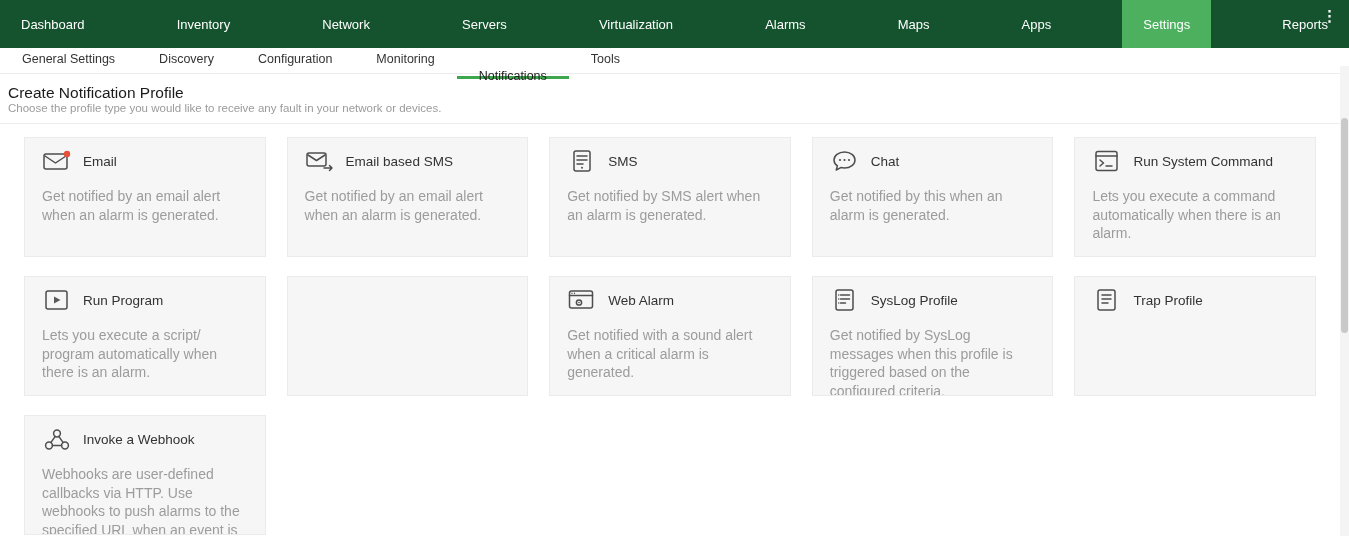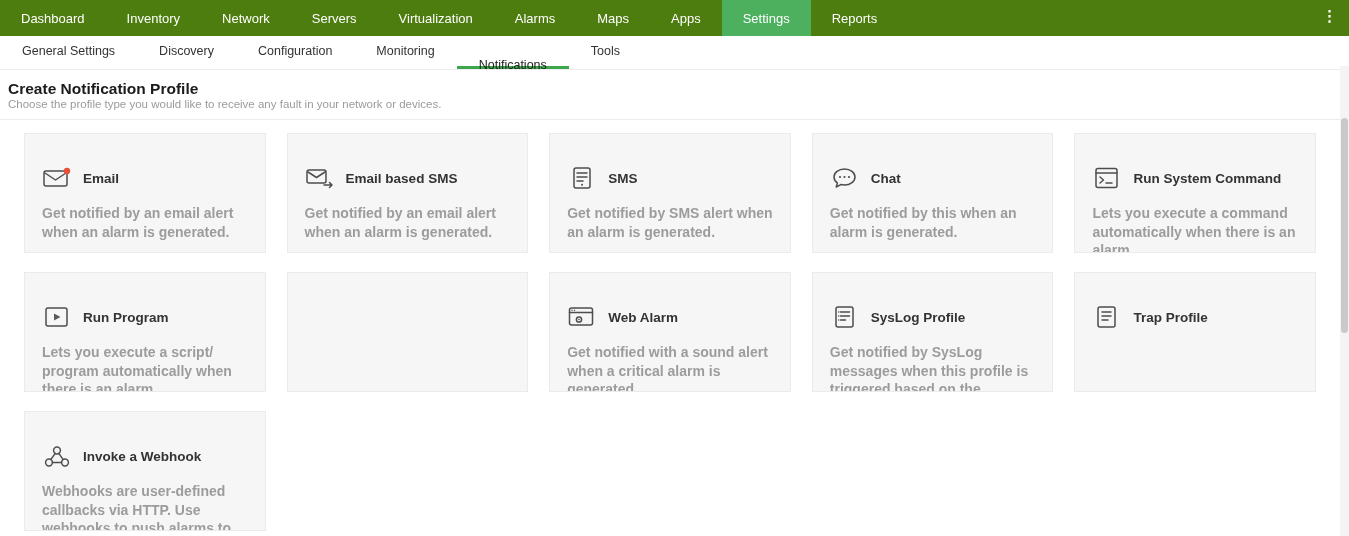--- a/index.html
+++ b/index.html
@@ -3,54 +3,54 @@
 <meta charset="utf-8">
 <style>
   * { box-sizing: border-box; }
   html,body { margin:0; padding:0; }
   body {
     width:1349px; height:536px; overflow:hidden; position:relative;
     background:#ffffff; font-family:"Liberation Sans", sans-serif;
   }
   
   .topnav {
-    background:#4d7c0f; height:36px; display:flex; align-items:stretch;
-    color:#ffffff; font-size:13px; position:relative;
+    background:#14532d; height:48px; display:flex; align-items:stretch;
+    color:#ffffff; font-size:13px; position:relative;justify-content:space-between;
   }
   .topnav .nav-item {
     display:flex; align-items:center; padding:0 21px; cursor:pointer; white-space:nowrap;
   }
   .topnav .nav-item.active { background:#4cb05f; }
   .kebab {
     position:absolute; right:4px; top:0; height:32px; display:flex; align-items:center;
     padding:0 8px; color:#ffffff; font-size:15px; font-weight:bold; cursor:pointer;
   }
   
   .subnav {
-    height:34px; display:flex; align-items:stretch; background:#ffffff;
+    height:26px; display:flex; align-items:stretch; background:#ffffff;
     border-bottom:1px solid #ededed; font-size:12.5px; color:#333333;
   }
   .subnav .tab {
     display:flex; align-items:center; padding:0 22px; cursor:pointer;
     border-bottom:3px solid transparent; white-space:nowrap;
   }
   .subnav .tab.active { border-bottom-color:#3ea64c; color:#1d1d1d;margin-top:28px; }
   
   .page-head { padding:9px 8px 0 8px; }
-  .page-title { font-size:15.5px; font-weight:bold; color:#1b1b1b; line-height:19px; }
+  .page-title { font-size:15.5px; font-weight:normal; color:#1b1b1b; line-height:19px; }
   .page-subtitle { font-size:11.5px; color:#9b9b9b; margin-top:0; line-height:13px; }
   .divider { border:none; border-top:1px solid #ececec; margin:8px 0 0 0; }
   
   .grid {
     display:grid; grid-template-columns:repeat(5,1fr); grid-auto-rows:120px;
     gap:19px 21px; margin:13px 33px 0 24px;
   }
   .card {
-    background:#f6f6f6; border:1px solid #ebebeb; padding:31px 17px 0 17px;
-    cursor:pointer; overflow:hidden;font-weight:bold;
+    background:#f6f6f6; border:1px solid #ebebeb; padding:10px 17px 0 17px;
+    cursor:pointer; overflow:hidden;
   }
   .card-head { display:flex; align-items:center; gap:11px; }
   .card-icon { width:30px; height:26px; flex:0 0 auto; display:flex; align-items:center; }
   .card-icon svg { stroke:#4e4e4e; fill:none; stroke-width:1.5; stroke-linecap:round; stroke-linejoin:round; }
   .card-title { font-size:13.5px; color:#333333; white-space:nowrap; }
   .card-desc { font-size:14px; color:#9c9c9c; line-height:1.33; margin:13px 0 0 0; }
   
   .scroll-track { position:absolute; right:0; top:66px; bottom:0; width:9px; background:#f4f4f4; }
   .scroll-thumb { position:absolute; top:52px; left:1px; width:7px; height:215px; background:#c9c9c9; border-radius:4px; }
 </style>

